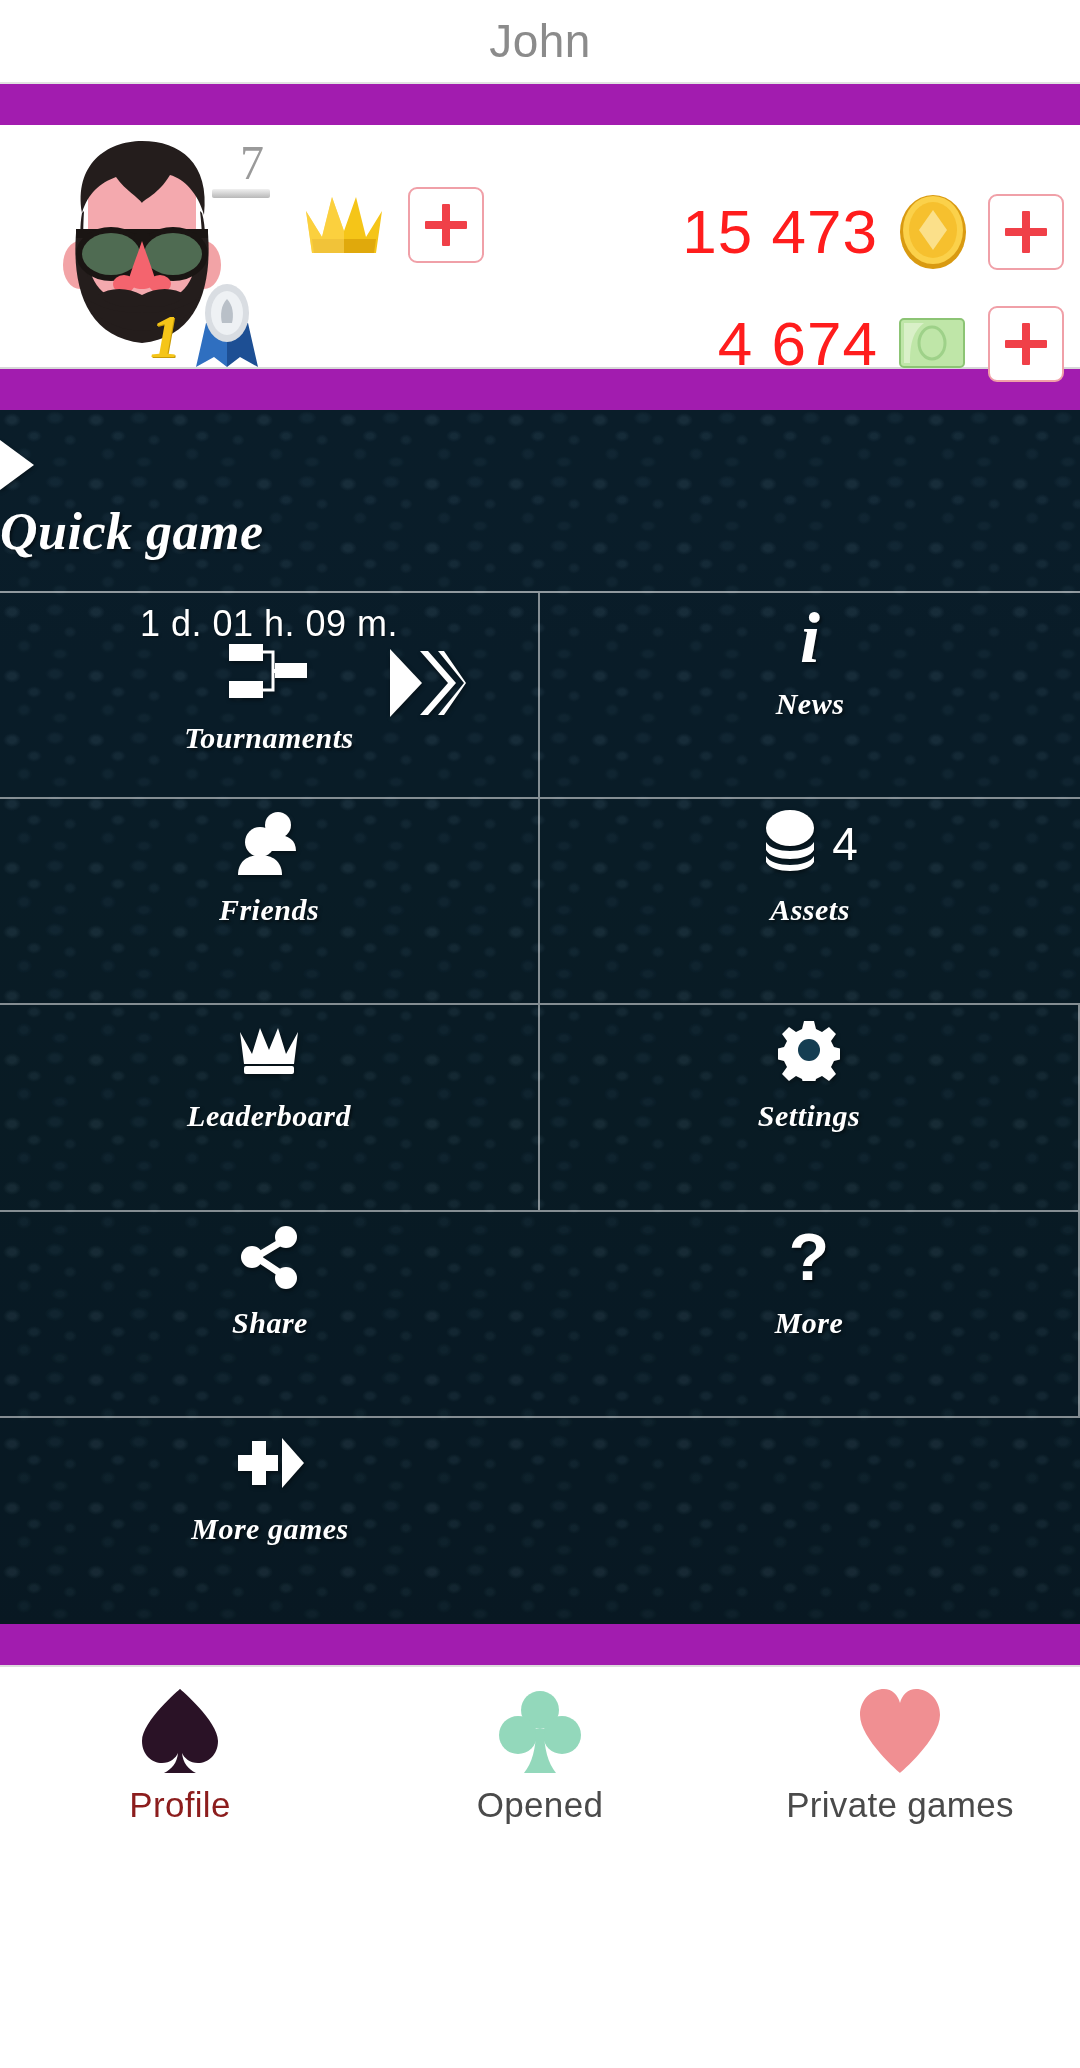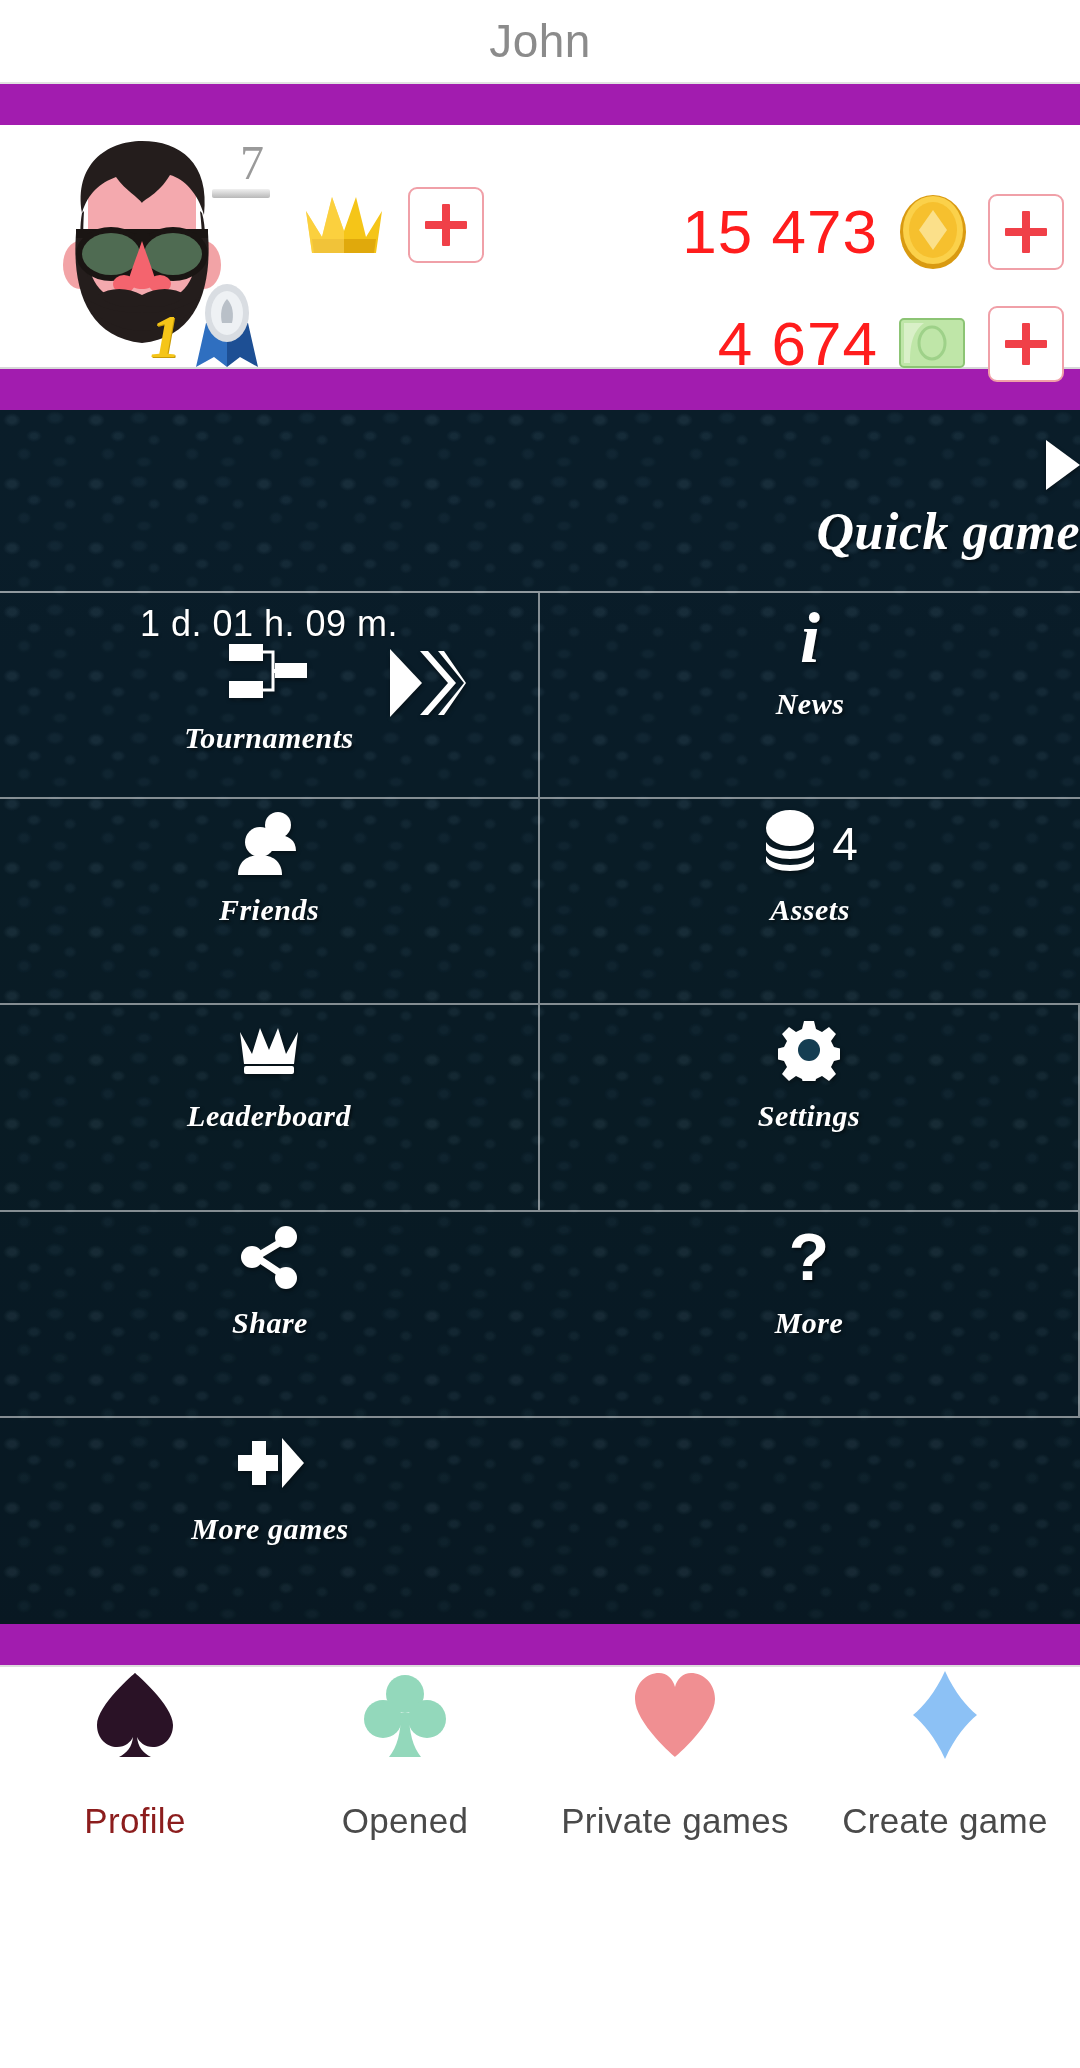--- a/index.html
+++ b/index.html
@@ -186,21 +186,21 @@
     width: 100%;
     height: 100%;
     display: flex;
     flex-direction: column;
   }
 
   .quick-row {
     flex: 0 0 183px;
     display: flex;
     flex-direction: column;
-    align-items: flex-end;
+    align-items: flex-start;
     justify-content: center;
     border-bottom: 2px solid rgba(255,255,255,0.55);
     position: relative;
   }
   .play-triangle {
     width: 0; height: 0;
     border-left: 34px solid #ffffff;
     border-top: 25px solid transparent;
     border-bottom: 25px solid transparent;
     margin-bottom: 12px;
@@ -292,21 +292,21 @@
     height: 176px;
     background: #ffffff;
     display: flex;
     border-top: 2px solid #dcdcdc;
   }
   .tab {
     flex: 1 1 25%;
     display: flex;
     flex-direction: column;
     align-items: center;
-    justify-content: space-between;
+    justify-content: center;
     gap: 6px;
   }
   .tab-icon { height: 96px; display:flex; align-items:center; justify-content:center; }
   .tab-label {
     font-size: 35px;
     color: #4a4a4a;
     letter-spacing: 0.3px;
   }
   .tab-label.active { color: #8c1d1d; }
 </style>
@@ -539,24 +539,16 @@
 
     <div class="tab">
       <div class="tab-icon">
         <svg width="96" height="96" viewBox="0 0 96 96">
           <path d="M48 90 C48 90 88 56 88 32 C88 16 76 6 64 6 C56 6 50 12 48 20 C46 12 40 6 32 6 C20 6 8 16 8 32 C8 56 48 90 48 90 Z" fill="#f08f92"></path>
         </svg>
       </div>
       <div class="tab-label">Private games</div>
     </div>
 
-    <div class="tab">
-      <div class="tab-icon">
-        <svg width="96" height="96" viewBox="0 0 96 96">
-          <path d="M48 4 C58 26 70 40 80 48 C70 56 58 70 48 92 C38 70 26 56 16 48 C26 40 38 26 48 4 Z" fill="#8cc1f5"></path>
-        </svg>
-      </div>
-      <div class="tab-label">Create game</div>
-    </div>
 
   </div>
 
 </div>
 
 </body></html>

